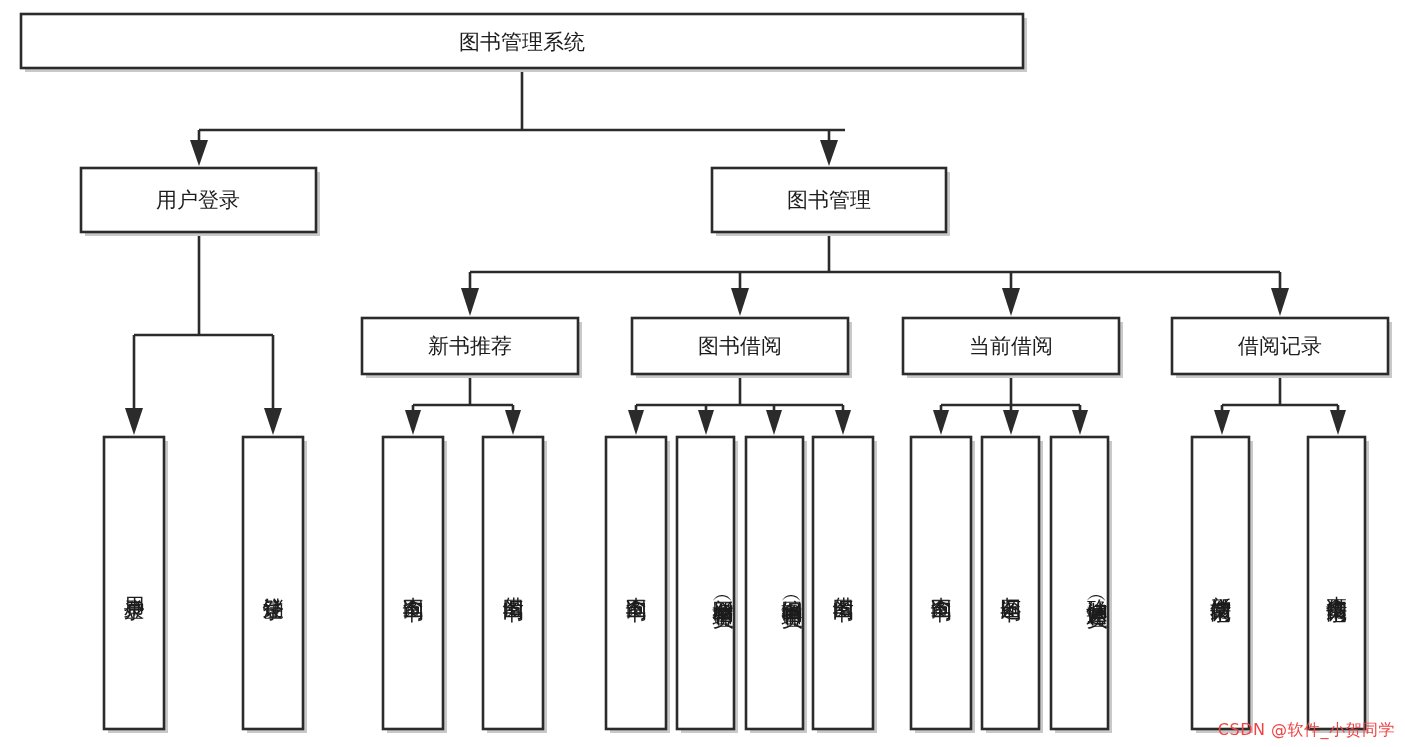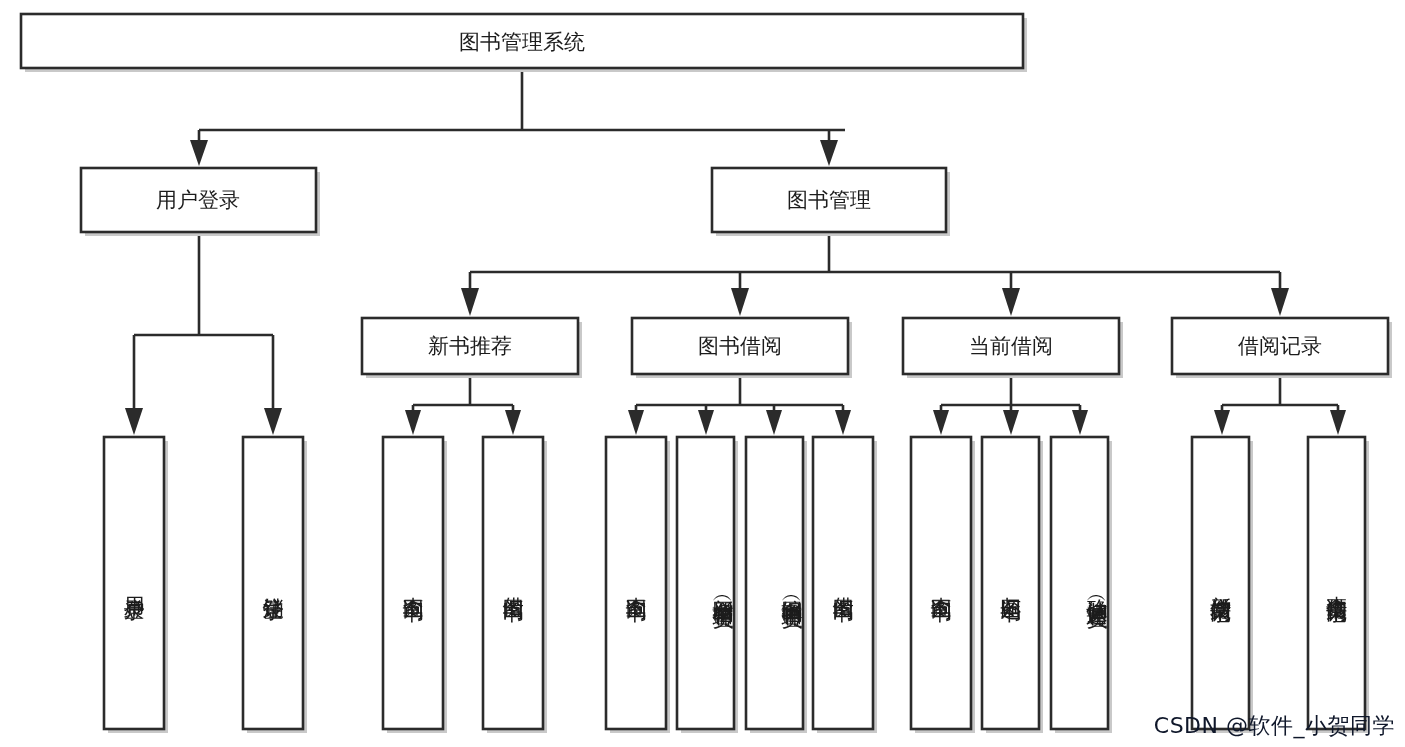--- a/index.html
+++ b/index.html
@@ -65,22 +65,22 @@
     white-space: nowrap;
     text-align: center;
     pointer-events: none;
     user-select: none;
   }
   .watermark {
     position: absolute;
     right: 10px;
     bottom: 6px;
     font-family: "DejaVu Sans", "Liberation Sans", sans-serif;
-    font-size: 22px;
-    color: #0f172a;
+    font-size: 16px;
+    color: #ef4444;
     letter-spacing: 0.5px;
     white-space: nowrap;
     text-align: right;
   }
 </style>
 </head>
 <body>
 
 <div id="diagram-root">
 

